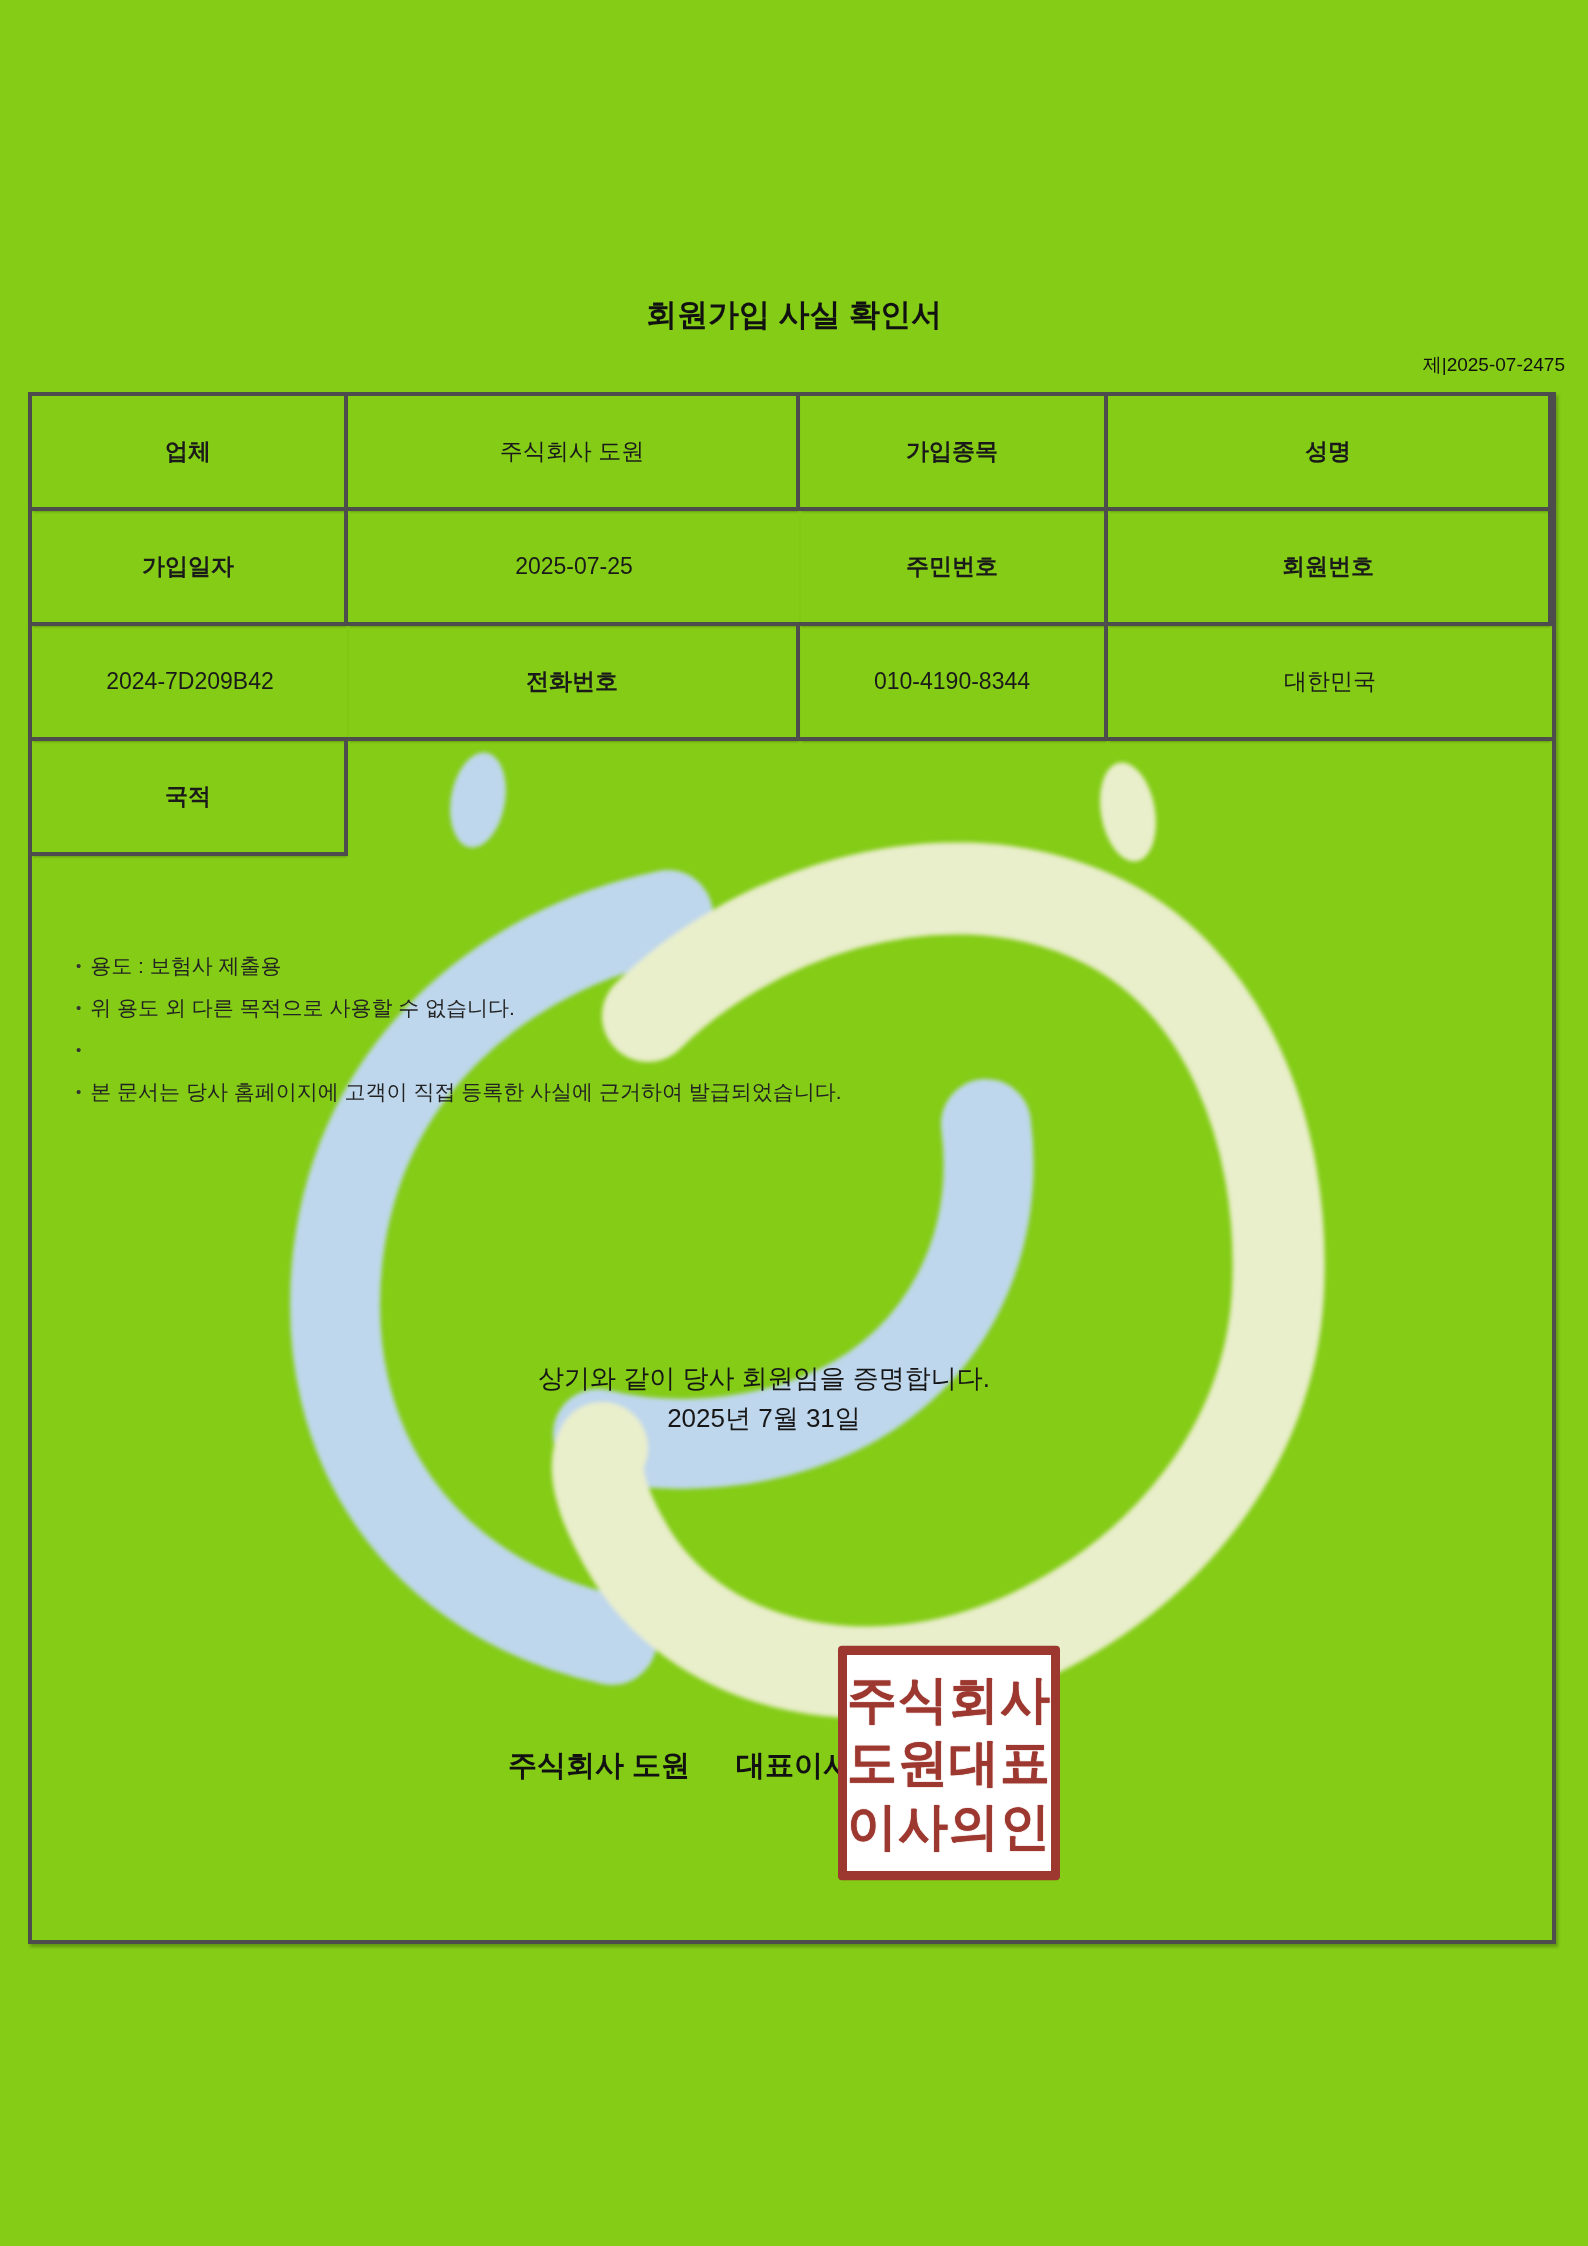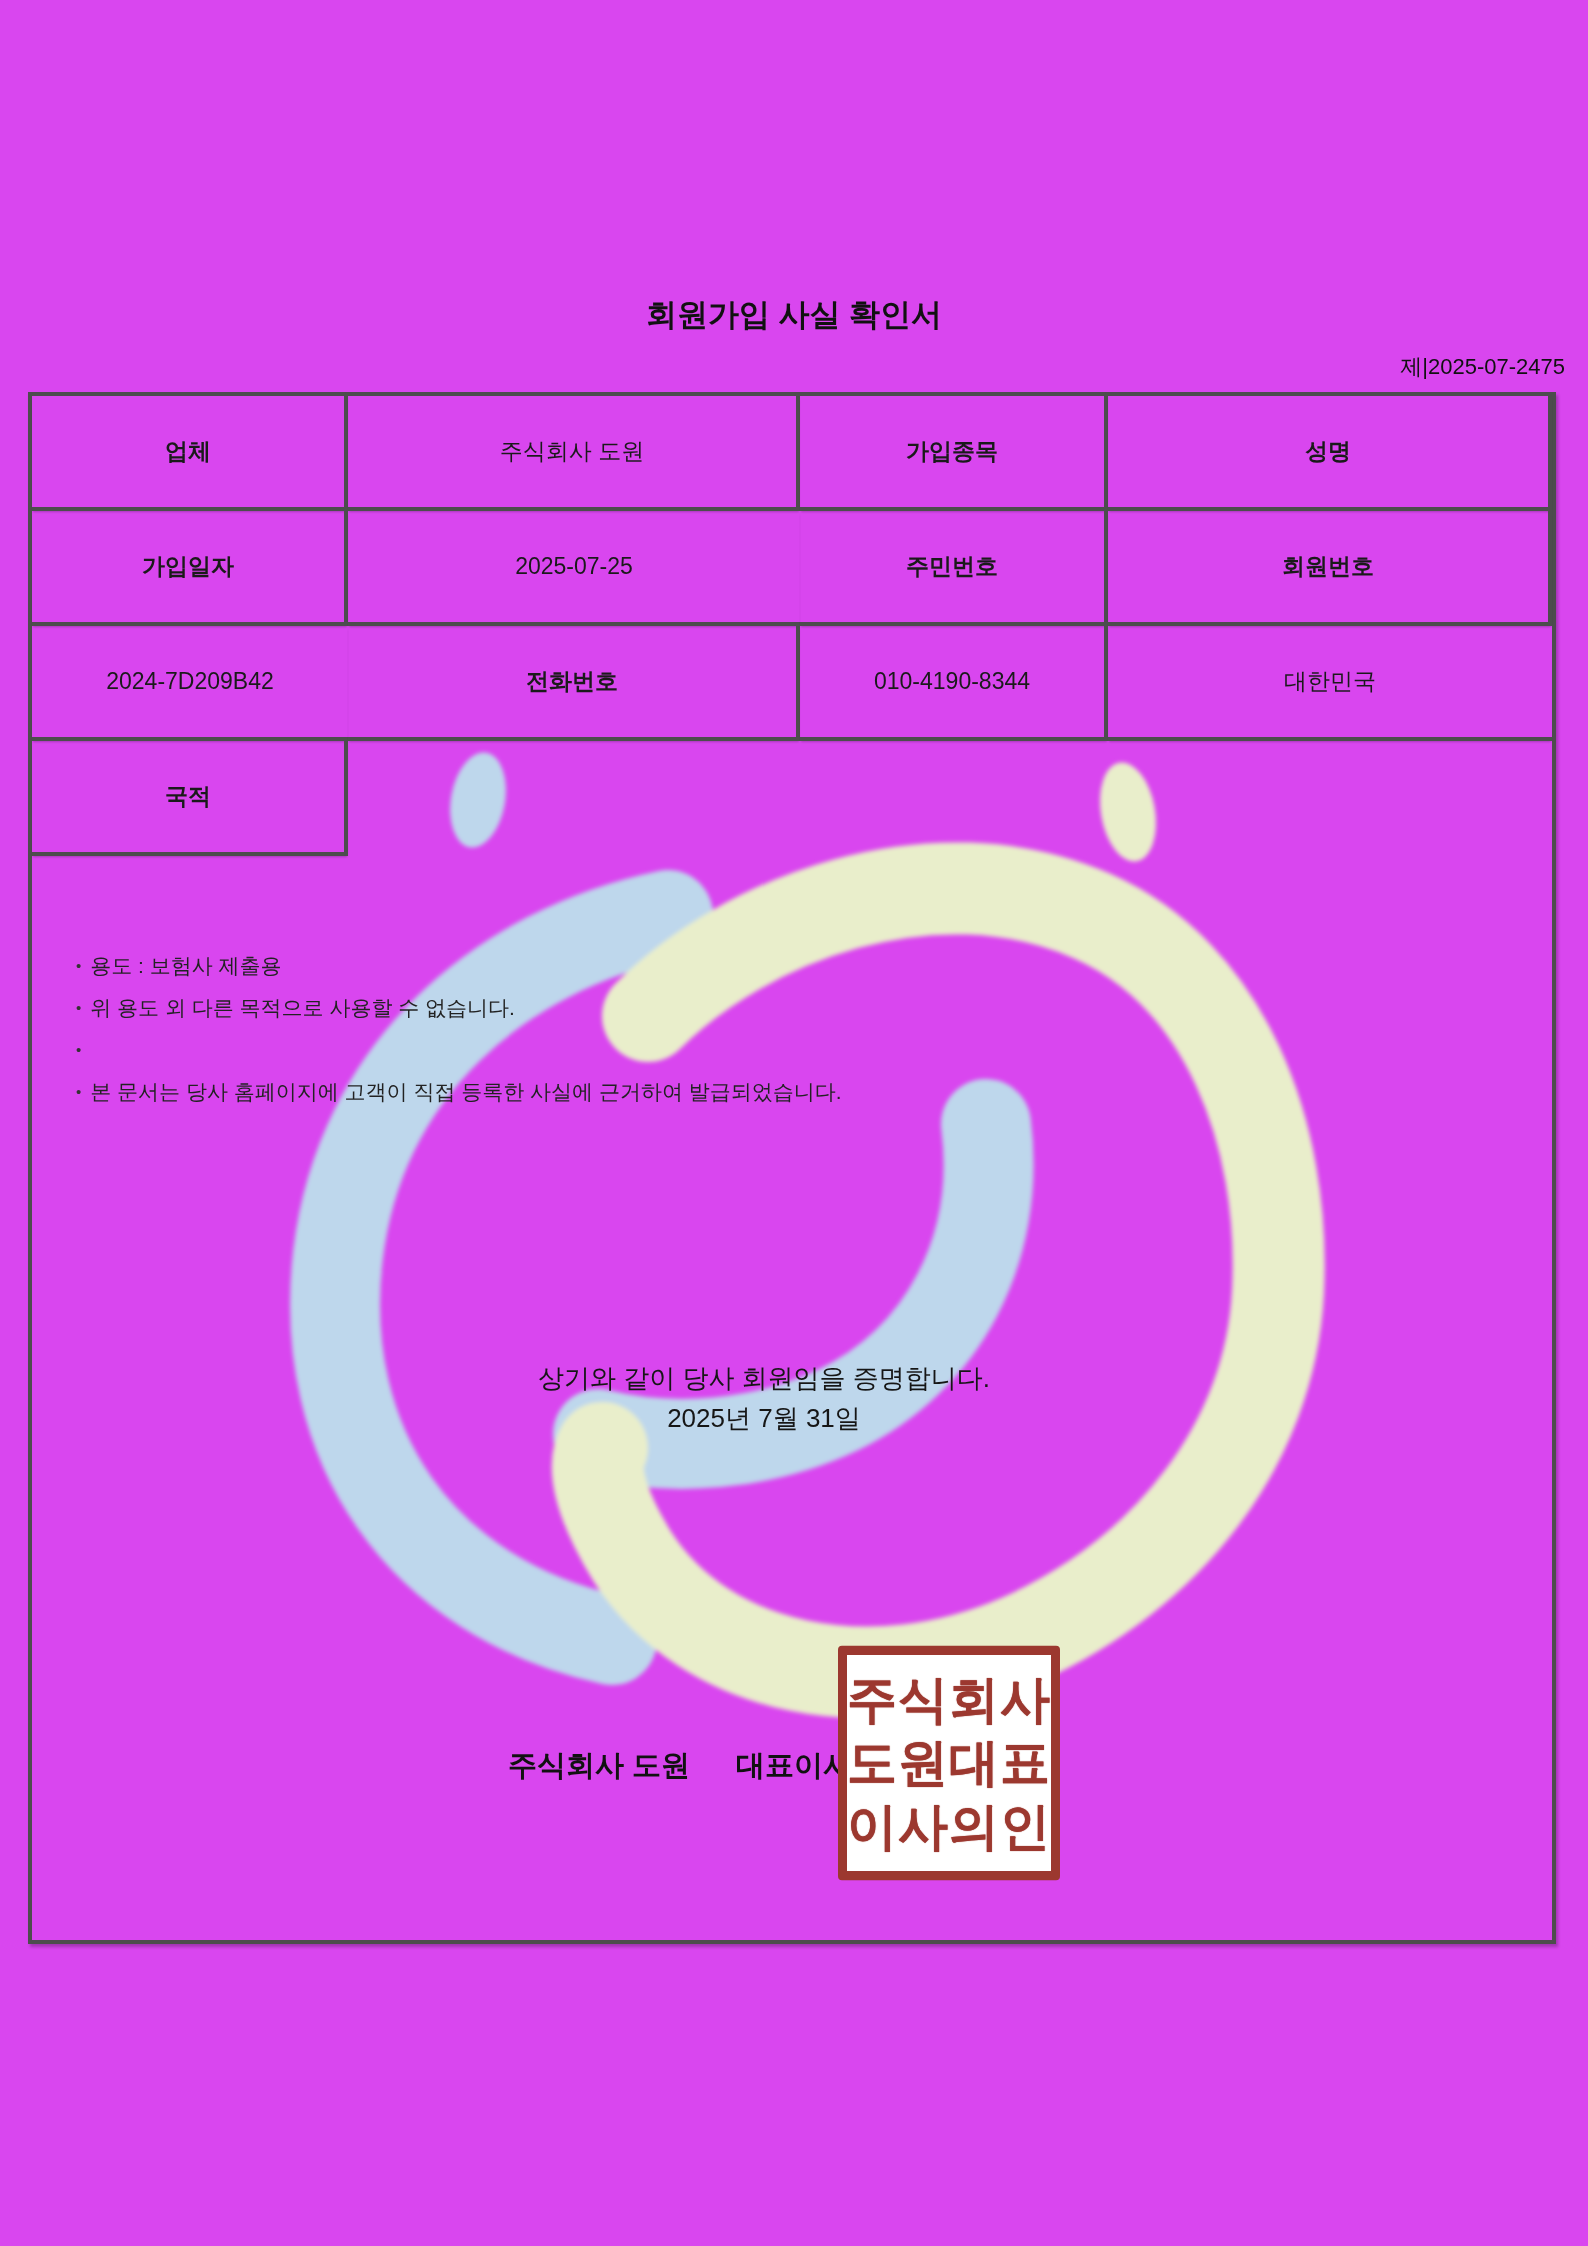--- a/index.html
+++ b/index.html
@@ -1,37 +1,37 @@
 <!DOCTYPE html>
 <html><head>
 <meta charset="utf-8">
 <style>
   html,body{margin:0;padding:0;background:#ffffff;}
   .page{
     position:relative;
     width:1588px;height:2246px;
-    background:#d946ef;
+    background:#84cc16;
     font-family:"Liberation Sans", sans-serif;
     color:#1a1a1a;
     overflow:hidden;
   }
   .watermark{
     position:absolute;left:0;top:0;width:1588px;height:2246px;
     z-index:0;pointer-events:none;
   }
   .content{position:absolute;left:0;top:0;width:100%;height:100%;z-index:1;}
 
   .doc-title{
     position:absolute;top:294px;left:0;width:100%;
     text-align:center;font-size:31px;font-weight:bold;color:#111;
     letter-spacing:0px;
   }
   .doc-number{
     position:absolute;top:352px;right:23px;
-    font-size:22px;color:#111;
+    font-size:19px;color:#111;
   }
 
   .doc-box{
     position:absolute;left:28px;top:392px;width:1528px;height:1552px;
     border:4px solid #4d4d4d;box-sizing:border-box;
     box-shadow:2px 3px 3px rgba(0,0,0,0.25);
     background:transparent;
   }
   .member-table{
     display:grid;

